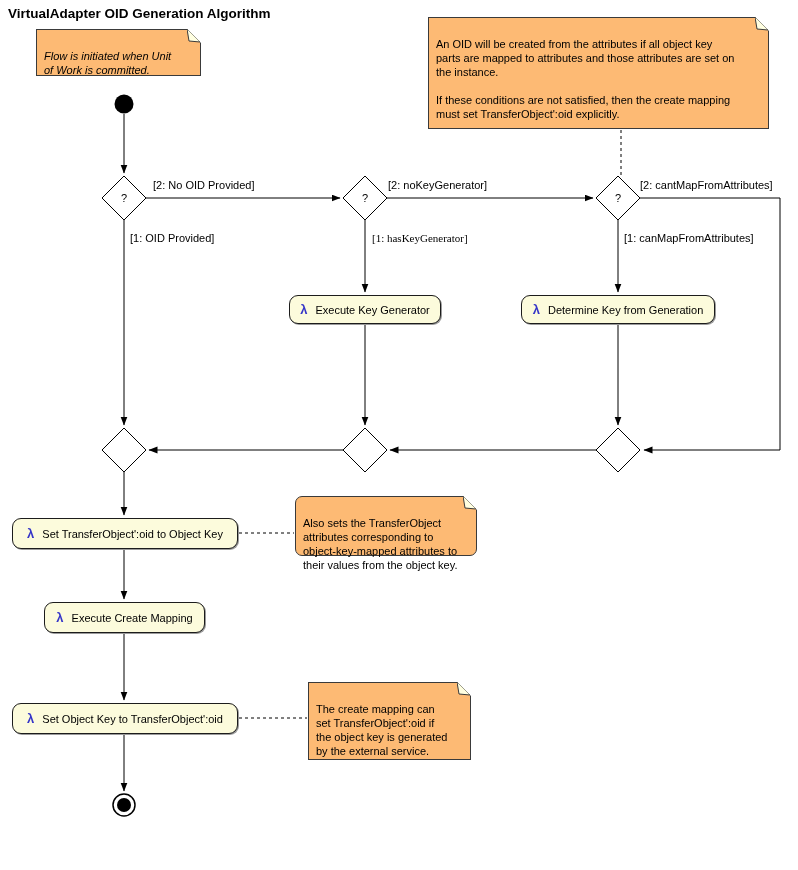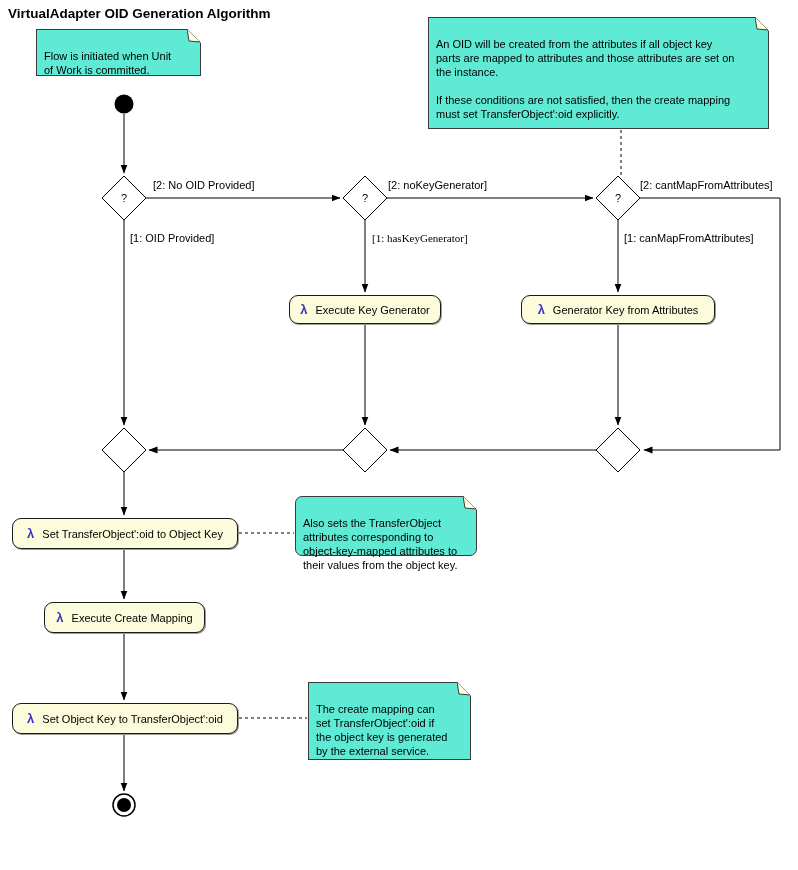--- a/index.html
+++ b/index.html
@@ -19,21 +19,21 @@
     width: 798px; height: 870px;
   }
   .title {
     position: absolute; left: 8px; top: 6px;
     font-size: 13.5px; font-weight: bold; color: #000;
     letter-spacing: 0px;
     text-align: center;
   }
   .note {
     position: absolute;
-    background: #5eead4;
+    background: #fdba74;
     border: 1px solid #3a3a3a;
     font-size: 11px; line-height: 14px; color: #000;
     padding: 5px 7px;
     white-space: pre-line;
   }
   .note .fold {
     position: absolute; top: -1px; right: -1px;
   }
   .activity {
     position: absolute;
@@ -104,21 +104,21 @@
     <polygon points="124,428 146,450 124,472 102,450" fill="#fff" stroke="#000"></polygon>
     <polygon points="365,428 387,450 365,472 343,450" fill="#fff" stroke="#000"></polygon>
     <polygon points="618,428 640,450 618,472 596,450" fill="#fff" stroke="#000"></polygon>
 
     <circle cx="124" cy="805" r="11" fill="#fff" stroke="#000" stroke-width="1.5"></circle>
     <circle cx="124" cy="805" r="7" fill="#000"></circle>
   </svg>
 
   <div class="title">VirtualAdapter OID Generation Algorithm</div>
 
-  <div class="note" style="left:36px; top:29px; width:165px; height:47px;">
+  <div class="note" style="left:36px; top:29px; width:165px; height:47px;font-style:italic;">
     <span>Flow is initiated when Unit
 of Work is committed.</span>
     <svg class="fold" width="14" height="14" viewBox="0 0 14 14">
       <polygon points="0,0 14,14 14,0" fill="#ffffff"></polygon>
       <path d="M0 0 L13 13" stroke="#3a3a3a" fill="none"></path>
       <path d="M0 0 L2 12 L13 13" stroke="#3a3a3a" fill="#FFFFE1"></path>
     </svg>
   </div>
 
   <div class="note" style="left:428px; top:17px; width:341px; height:112px;">
@@ -170,21 +170,21 @@
   <div class="edge-label" style="left:640px; top:179px;">[2: cantMapFromAttributes]</div>
   <div class="edge-label" style="left:624px; top:232px;">[1: canMapFromAttributes]</div>
 
   <div class="activity" style="left:289px; top:295px; width:152px; height:29px;">
     <span class="lam">λ</span>
     <span>Execute Key Generator</span>
   </div>
 
   <div class="activity" style="left:521px; top:295px; width:194px; height:29px;">
     <span class="lam">λ</span>
-    <span>Generator Key from Attributes</span>
+    <span>Determine Key from Generation</span>
   </div>
 
   <div class="activity" style="left:12px; top:518px; width:226px; height:31px;">
     <span class="lam">λ</span>
     <span>Set TransferObject':oid to Object Key</span>
   </div>
 
   <div class="activity" style="left:44px; top:602px; width:161px; height:31px;">
     <span class="lam">λ</span>
     <span>Execute Create Mapping</span>

